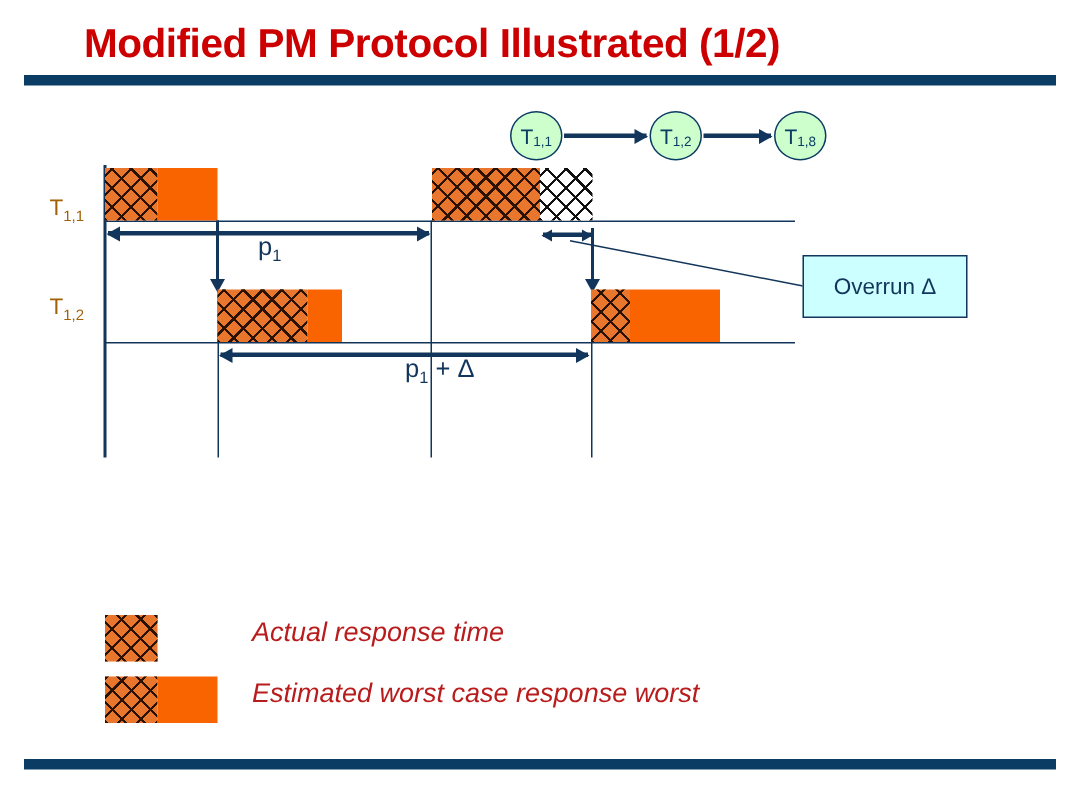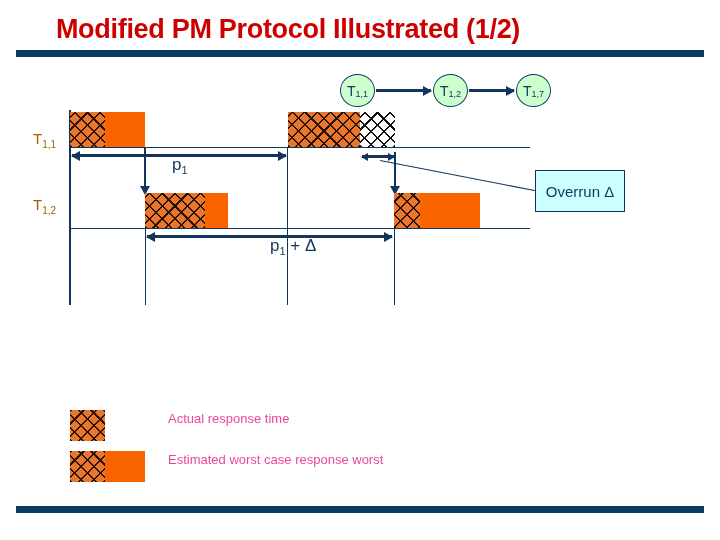--- a/index.html
+++ b/index.html
@@ -219,23 +219,24 @@
   }
 
   
   .legend-swatch {
     position: absolute;
     height: 31px;
     box-sizing: border-box;
   }
   .legend-text {
     position: absolute;
-    color: #ec4899;
-    font-size: 13px;
-    white-space: nowrap;
+    color: #b91c1c;
+    font-size: 18px;
+    white-space: nowrap;
+    font-style: italic;
   }
 </style>
 </head>
 <body>
 
 <div id="slide">
 
   <div class="slide-title">Modified PM Protocol Illustrated (1/2)</div>
   <div class="title-rule"></div>
   <div class="footer-rule"></div>
@@ -247,21 +248,21 @@
   <div class="graph-arrow" style="left:376px; top:89px; width:55px;"></div>
 
   <div class="task-node" style="left:433px; top:74px;">
     <span>T</span>
       <span class="sub">1,2</span>
   </div>
   <div class="graph-arrow" style="left:469px; top:89px; width:45px;"></div>
 
   <div class="task-node" style="left:516px; top:74px;">
     <span>T</span>
-      <span class="sub">1,7</span>
+      <span class="sub">1,8</span>
   </div>
 
   <div class="v-axis" style="left:69px; top:110px; height:195px;"></div>
 
   <div class="baseline" style="left:70px; top:147px; width:460px;"></div>
   <div class="row-label" style="left:33px; top:130px;">
     <span>T</span><span class="sub">1,1</span>
   </div>
 
   <div class="blk blk-hatch" style="left:70px; top:112px; width:35px; height:35px;"></div>
@@ -295,21 +296,21 @@
   <div class="blk blk-solid" style="left:420px; top:193px; width:60px; height:35px;"></div>
 
   <div class="meas" style="left:147px; top:235px; width:245px;"></div>
   <div class="meas-label" style="left:270px; top:236px;">
     <span>p</span><span class="sub">1</span><span> + Δ</span>
   </div>
 
   <div class="baseline" style="left:394px; top:228px; width:1px; height:77px; background:#12355B;"></div>
 
   <div class="callout-leader" style="left:380px; top:160px; width:160px; transform:rotate(11deg);"></div>
-  <div class="callout" style="left:535px; top:170px; width:90px; height:42px;text-align:right;">
+  <div class="callout" style="left:535px; top:170px; width:110px; height:42px;text-align:right;">
     <span>Overrun Δ</span>
   </div>
 
   <div class="legend-swatch blk-hatch" style="left:70px; top:410px; width:35px;"></div>
   <div class="legend-text" style="left:168px; top:411px;">Actual response time</div>
 
   <div class="legend-swatch blk-hatch" style="left:70px; top:451px; width:35px;"></div>
   <div class="legend-swatch blk-solid" style="left:105px; top:451px; width:40px;"></div>
   <div class="legend-text" style="left:168px; top:452px;">Estimated worst case response worst</div>
 

